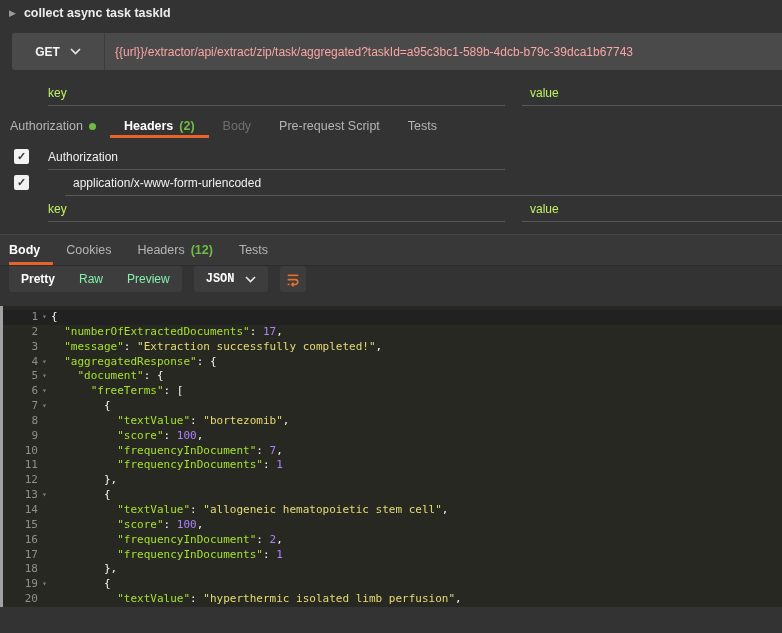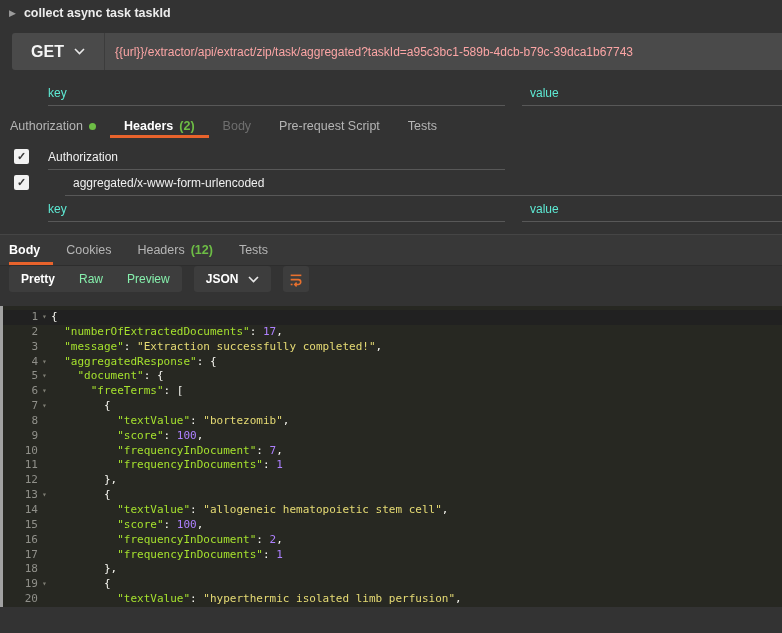--- a/index.html
+++ b/index.html
@@ -13,37 +13,37 @@
 
   
   .titlebar { height: 26px; display: flex; align-items: center; padding-left: 9px; gap: 8px; }
   .caret { color: #9c9c9c; font-size: 9px; line-height: 1; }
   .req-title { color: #ececec; font-weight: bold; font-size: 12.5px; }
 
   
   .url-row { margin: 7px 0 0 12px; height: 37px; background: #4a4a4a; border-radius: 3px 0 0 3px; display: flex; }
   .method { width: 93px; display: flex; align-items: center; justify-content: center; gap: 10px;
             border-right: 1px solid #3c3c3c; cursor: pointer; }
-  .method-label { color: #f5f5f5; font-weight: bold; font-size: 16px; }
+  .method-label { color: #f5f5f5; font-weight: bold; font-size: 12px; }
   .chev { display: block; }
   .url-input { flex: 1; display: flex; align-items: center; padding-left: 10px; color: #fca5a5;
                font-size: 12px; white-space: nowrap; overflow: hidden; }
 
   
   .kv-table.params  { margin-top: 10px; }
   .kv-table.headers { margin-top: 6px; }
   .kv-row { position: relative; display: flex; height: 26px; padding-left: 48px; }
   .cbx { position: absolute; left: 14px; top: 5px; width: 15px; height: 15px; background: #f2f2f2;
          border-radius: 2px; color: #3a3a3a; font-size: 11px; font-weight: bold;
          display: flex; align-items: center; justify-content: center; cursor: pointer; }
   .cell { font-size: 12px; color: #f0f0f0; border-bottom: 1px solid #585858;
           display: flex; align-items: center; overflow: hidden; white-space: nowrap; cursor: text; }
   .cell.key { width: 457px; }
   .cell.val { flex: 1; margin-left: 17px; padding-left: 8px; }
-  .cell.ph  { color: #5eead4; }
+  .cell.ph  { color: #bef264; }
 
   
   .tabs { display: flex; align-items: stretch; }
   .req-tabs { margin-top: 8px; height: 24px; padding-left: 10px; }
   .tab { position: relative; display: flex; align-items: center; gap: 6px; padding: 0 14px;
          color: #b5b5b5; font-size: 12.5px; cursor: pointer; white-space: nowrap; }
   .tab:first-child { padding-left: 0; }
   .req-tabs .tab:first-child { padding-left: 0; }
   .tab.active { color: #ffffff; font-weight: bold; }
   .tab.active::after { content: ""; position: absolute; left: 0; right: 0; bottom: 0; height: 3px; background: #e8632c; }
@@ -55,21 +55,21 @@
   .resp-section { margin-top: 12px; border-top: 1px solid #454545; }
   .resp-tabs { height: 31px; background: #383838; border-bottom: 1px solid #2d2d2d; padding-left: 9px; }
   .resp-tabs .tab { padding: 0 13px; }
   .resp-tabs .tab:first-child { padding-left: 0; }
 
   .toolbar { height: 40px; display: flex; padding-left: 9px; background: #333333; }
   .seg { display: flex; background: #3d3d3d; border-radius: 3px; height: 26px; overflow: hidden; }
   .seg-item { padding: 0 12px; display: flex; align-items: center; font-size: 12px; color: #86efac; cursor: pointer; }
   .seg-item.active { color: #ffffff; font-weight: bold; }
   .dd { margin-left: 12px; height: 26px; background: #3d3d3d; border-radius: 3px; display: flex;
-        align-items: center; gap: 10px; padding: 0 12px; color: #ffffff; font-size: 12px; font-weight: bold; cursor: pointer; }
+        align-items: center; gap: 10px; padding: 0 12px; color: #ffffff; font-size: 12px; font-weight: bold; cursor: pointer; font-family: Liberation Mono, monospace; }
   .wrap-btn { margin-left: 12px; width: 26px; height: 26px; background: #3d3d3d; border-radius: 3px;
               display: flex; align-items: center; justify-content: center; cursor: pointer; }
 
   
   .editor { position: relative; height: 301px; background: #272822; overflow: hidden; padding-top: 4px; }
   .strip { position: absolute; left: 0; top: 0; bottom: 0; width: 3px; background: #a2a2a2; }
   .cl { display: flex; height: 14.85px; line-height: 14.85px;
         font-family: "DejaVu Sans Mono", monospace; font-size: 11px; cursor: text; }
   .cl.active { background: #212121; }
   .ln { width: 38px; text-align: right; color: #90908a; flex: none; }
@@ -125,21 +125,21 @@
   </div>
 </div>
 
 <div class="kv-table headers" id="headers-table">
     <div class="kv-row">
       <span class="cbx">✓</span>
       <span class="cell key">Authorization</span>
     </div>
     <div class="kv-row">
       <span class="cbx">✓</span>
-      <span class="cell val">aggregated/x-www-form-urlencoded</span>
+      <span class="cell val">application/x-www-form-urlencoded</span>
     </div>
     <div class="kv-row">
       <span class="cell key ph">key</span>
       <span class="cell val ph">value</span>
     </div>
   </div>
 
 <div class="resp-section">
   <div class="tabs resp-tabs">
     <div class="tab active">

